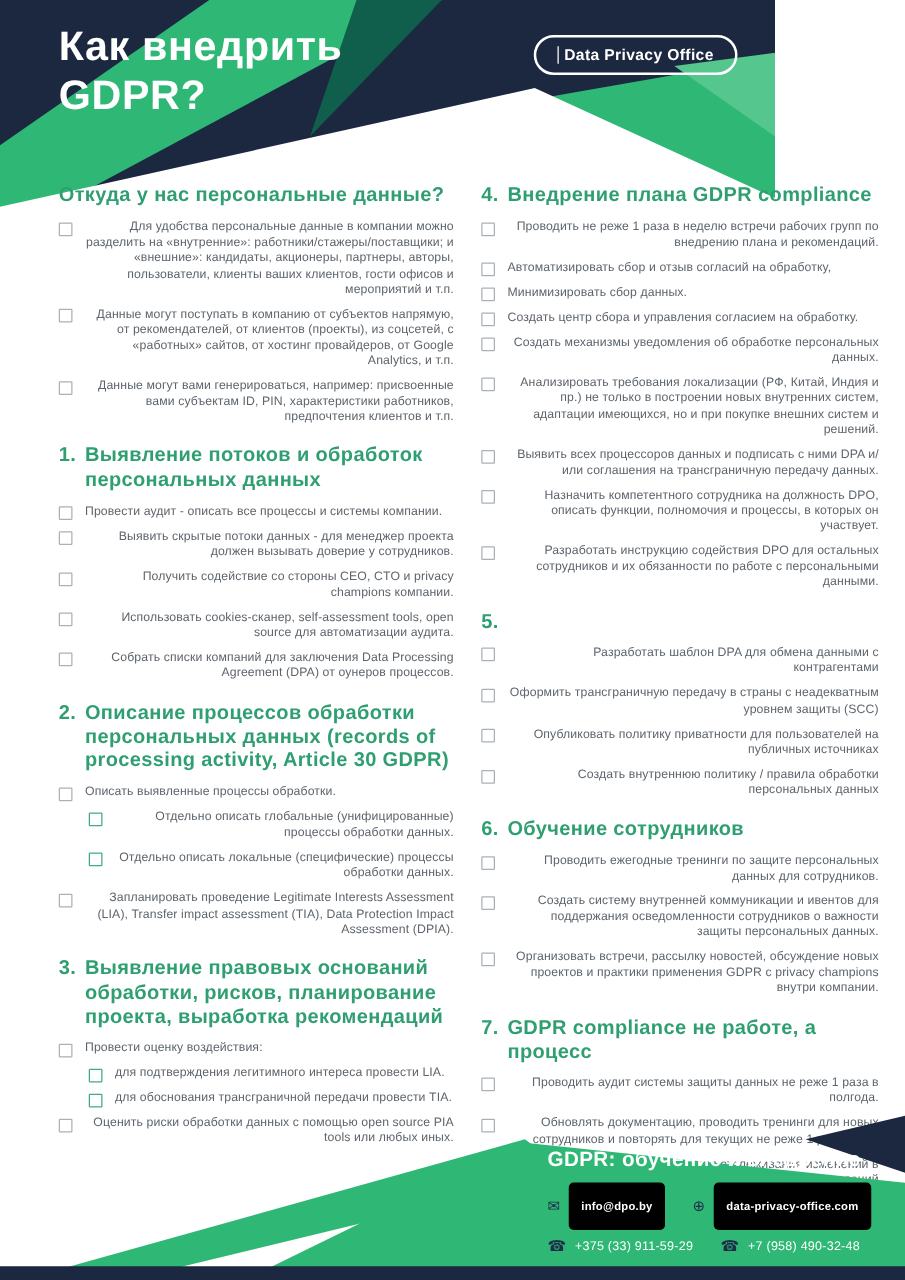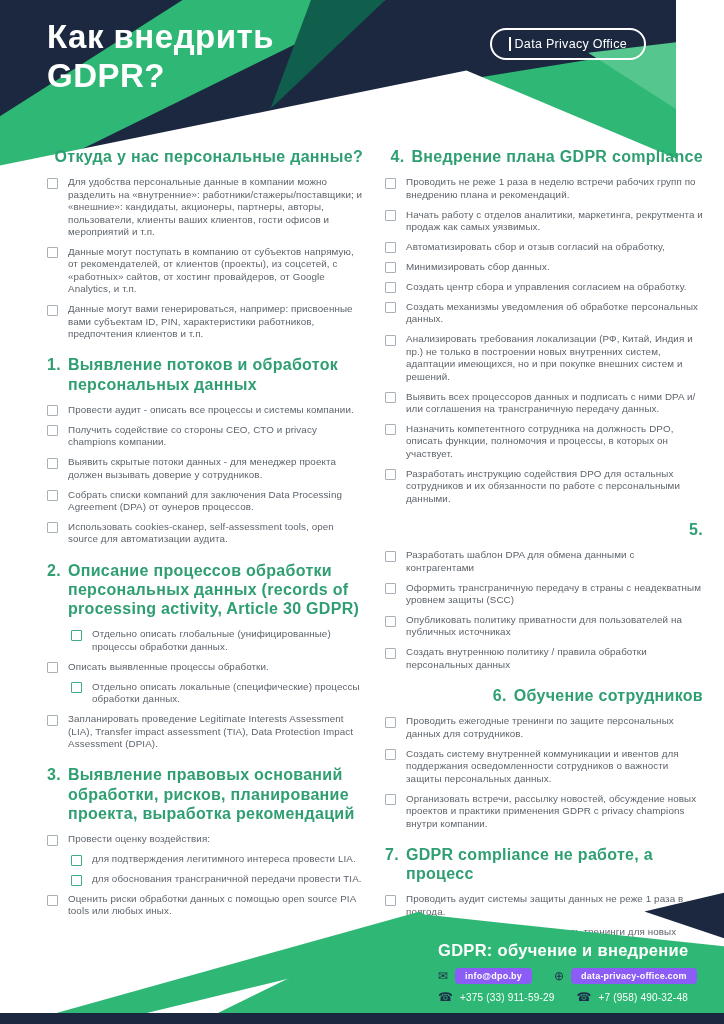--- a/index.html
+++ b/index.html
@@ -1,64 +1,64 @@
 <!DOCTYPE html>
 <html><head>
 <meta charset="utf-8">
 <style>
   html,body{margin:0;padding:0;background:#e8e8e8;}
   .page{position:relative;width:724px;height:1024px;background:#ffffff;overflow:hidden;
         font-family:"Liberation Sans",sans-serif;}
 
   
-  .hero{position:absolute;top:0;left:0;width:676px;height:176px;}
+  .hero{position:absolute;top:0;left:0;width:620px;height:176px;}
   .hero .layer{position:absolute;inset:0;}
   .hero-navy{background:#1b2840;}
   .hero-green{background:#2fb875;clip-path:polygon(27% 0,57% 0,4% 100%,0 100%,0 66%);}
   .hero-teal{background:#0f5f4c;clip-path:polygon(46% 0,57% 0,40% 62%);}
   .hero-green-r{background:#2fb875;clip-path:polygon(100% 26%,100% 96%,58% 52%);}
   .hero-green-r2{background:#55c78e;clip-path:polygon(87% 30%,100% 24%,100% 62%);}
   .hero-white{background:#ffffff;clip-path:polygon(0 100%,0 94%,69% 40%,100% 90%,100% 100%);}
   .hero-title{position:absolute;left:47px;top:18px;color:#ffffff;font-size:33px;font-weight:bold;
               line-height:1.18;letter-spacing:.5px;z-index:5;}
   .badge{position:absolute;right:30px;top:28px;z-index:5;display:flex;align-items:center;gap:4px;
          border:2px solid #ffffff;border-radius:999px;padding:7px 17px;color:#ffffff;
-         font-size:12.5px;font-weight:normal;letter-spacing:.3px;}
+         font-size:12.5px;font-weight:bold;letter-spacing:.3px;}
   .badge-cursor{display:inline-block;width:1.5px;height:14px;background:#ffffff;}
 
   
   .col{position:absolute;top:147px;}
   .col-left{left:47px;width:316px;}
   .col-right{left:385px;width:318px;}
   .section{margin-bottom:15px;}
   .heading{display:flex;gap:7px;margin:0 0 10px 0;color:#2f9f72;font-size:16px;font-weight:bold;
-           line-height:1.2;letter-spacing:.3px;justify-content:flex-end;}
+           line-height:1.2;letter-spacing:.3px;}
   .h-num{flex:0 0 auto;}
-  .item{display:flex;gap:10px;margin-bottom:7.5px;align-items:flex-start;}
+  .item{display:flex;gap:10px;margin-bottom:7.5px;align-items:flex-start;text-align:right;}
   .item.sub{margin-left:24px;}
   .checkbox{flex:0 0 auto;width:9px;height:9px;border:1.4px solid #a9b1b8;border-radius:1px;
             margin-top:1.5px;background:#ffffff;}
   .item.sub .checkbox{border-color:#43ab80;}
   .item-text{color:#5d646b;font-size:9.8px;line-height:1.27;letter-spacing:.1px;}
 
   
   .footer{position:absolute;left:0;bottom:0;width:724px;height:134px;}
   .footer .layer{position:absolute;inset:0;}
   .f-green{background:#2fb875;clip-path:polygon(27% 100%,58% 18%,100% 42%,100% 100%);}
   .f-blade{background:#2fb875;clip-path:polygon(5% 96%,58% 16%,63% 36%,14% 100%);}
   .f-navy-corner{background:#1b2840;clip-path:polygon(89% 16%,100% 2%,100% 36%);}
   .f-strip{position:absolute;left:0;bottom:0;width:100%;height:11px;background:#1b2840;}
   .footer-content{position:absolute;left:438px;bottom:21px;z-index:5;display:flex;
                   flex-direction:column;gap:7px;}
   .f-title{color:#ffffff;font-size:16.5px;font-weight:bold;letter-spacing:.3px;margin:0 0 1px 0;}
   .f-row{display:flex;align-items:center;gap:22px;}
   .contact{display:flex;align-items:center;gap:7px;}
   .c-icon{color:#1e2d4a;font-size:12px;line-height:1;}
-  .pill{background:#8b5cf6;color:#ffffff;font-size:9px;font-weight:bold;letter-spacing:.2px;
-        padding:3px 10px;border-radius:4px;}
+  .pill{background:#000000;color:#ffffff;font-size:9px;font-weight:bold;letter-spacing:.2px;
+        padding:14px 10px;border-radius:4px;}
   .phone-text{color:#ffffff;font-size:10px;font-weight:normal;letter-spacing:.2px;}
 </style>
 </head>
 <body>
 
 <div class="page">
 
   <div class="hero">
     <div class="layer hero-navy"></div>
     <div class="layer hero-green"></div>
@@ -98,47 +98,47 @@
         <div class="heading">
           <span class="h-num">1.</span>
           <span class="h-text">Выявление потоков и обработок персональных данных</span>
         </div>
         <div class="item">
           <span class="checkbox"></span>
           <span class="item-text">Провести аудит - описать все процессы и системы компании.</span>
         </div>
         <div class="item">
           <span class="checkbox"></span>
+          <span class="item-text">Выявить скрытые потоки данных - для менеджер проекта должен вызывать доверие у сотрудников.</span>
+        </div>
+        <div class="item">
+          <span class="checkbox"></span>
           <span class="item-text">Получить содействие со стороны CEO, CTO и privacy champions компании.</span>
         </div>
         <div class="item">
           <span class="checkbox"></span>
-          <span class="item-text">Выявить скрытые потоки данных - для менеджер проекта должен вызывать доверие у сотрудников.</span>
+          <span class="item-text">Использовать cookies-сканер, self-assessment tools, open source для автоматизации аудита.</span>
         </div>
         <div class="item">
           <span class="checkbox"></span>
           <span class="item-text">Собрать списки компаний для заключения Data Processing Agreement (DPA) от оунеров процессов.</span>
-        </div>
-        <div class="item">
-          <span class="checkbox"></span>
-          <span class="item-text">Использовать cookies-сканер, self-assessment tools, open source для автоматизации аудита.</span>
         </div>
       </div>
       <div class="section">
         <div class="heading">
           <span class="h-num">2.</span>
           <span class="h-text">Описание процессов обработки персональных данных (records of processing activity, Article 30 GDPR)</span>
         </div>
+        <div class="item">
+          <span class="checkbox"></span>
+          <span class="item-text">Описать выявленные процессы обработки.</span>
+        </div>
         <div class="item sub">
           <span class="checkbox"></span>
           <span class="item-text">Отдельно описать глобальные (унифицированные) процессы обработки данных.</span>
-        </div>
-        <div class="item">
-          <span class="checkbox"></span>
-          <span class="item-text">Описать выявленные процессы обработки.</span>
         </div>
         <div class="item sub">
           <span class="checkbox"></span>
           <span class="item-text">Отдельно описать локальные (специфические) процессы обработки данных.</span>
         </div>
         <div class="item">
           <span class="checkbox"></span>
           <span class="item-text">Запланировать проведение Legitimate Interests Assessment (LIA), Transfer impact assessment (TIA), Data Protection Impact Assessment (DPIA).</span>
         </div>
       </div>
@@ -167,24 +167,20 @@
     </div>
   <div class="col col-right">
       <div class="section">
         <div class="heading">
           <span class="h-num">4.</span>
           <span class="h-text">Внедрение плана GDPR compliance</span>
         </div>
         <div class="item">
           <span class="checkbox"></span>
           <span class="item-text">Проводить не реже 1 раза в неделю встречи рабочих групп по внедрению плана и рекомендаций.</span>
-        </div>
-        <div class="item">
-          <span class="checkbox"></span>
-          <span class="item-text">Начать работу с отделов аналитики, маркетинга, рекрутмента и продаж как самых уязвимых.</span>
         </div>
         <div class="item">
           <span class="checkbox"></span>
           <span class="item-text">Автоматизировать сбор и отзыв согласий на обработку,</span>
         </div>
         <div class="item">
           <span class="checkbox"></span>
           <span class="item-text">Минимизировать сбор данных.</span>
         </div>
         <div class="item">

